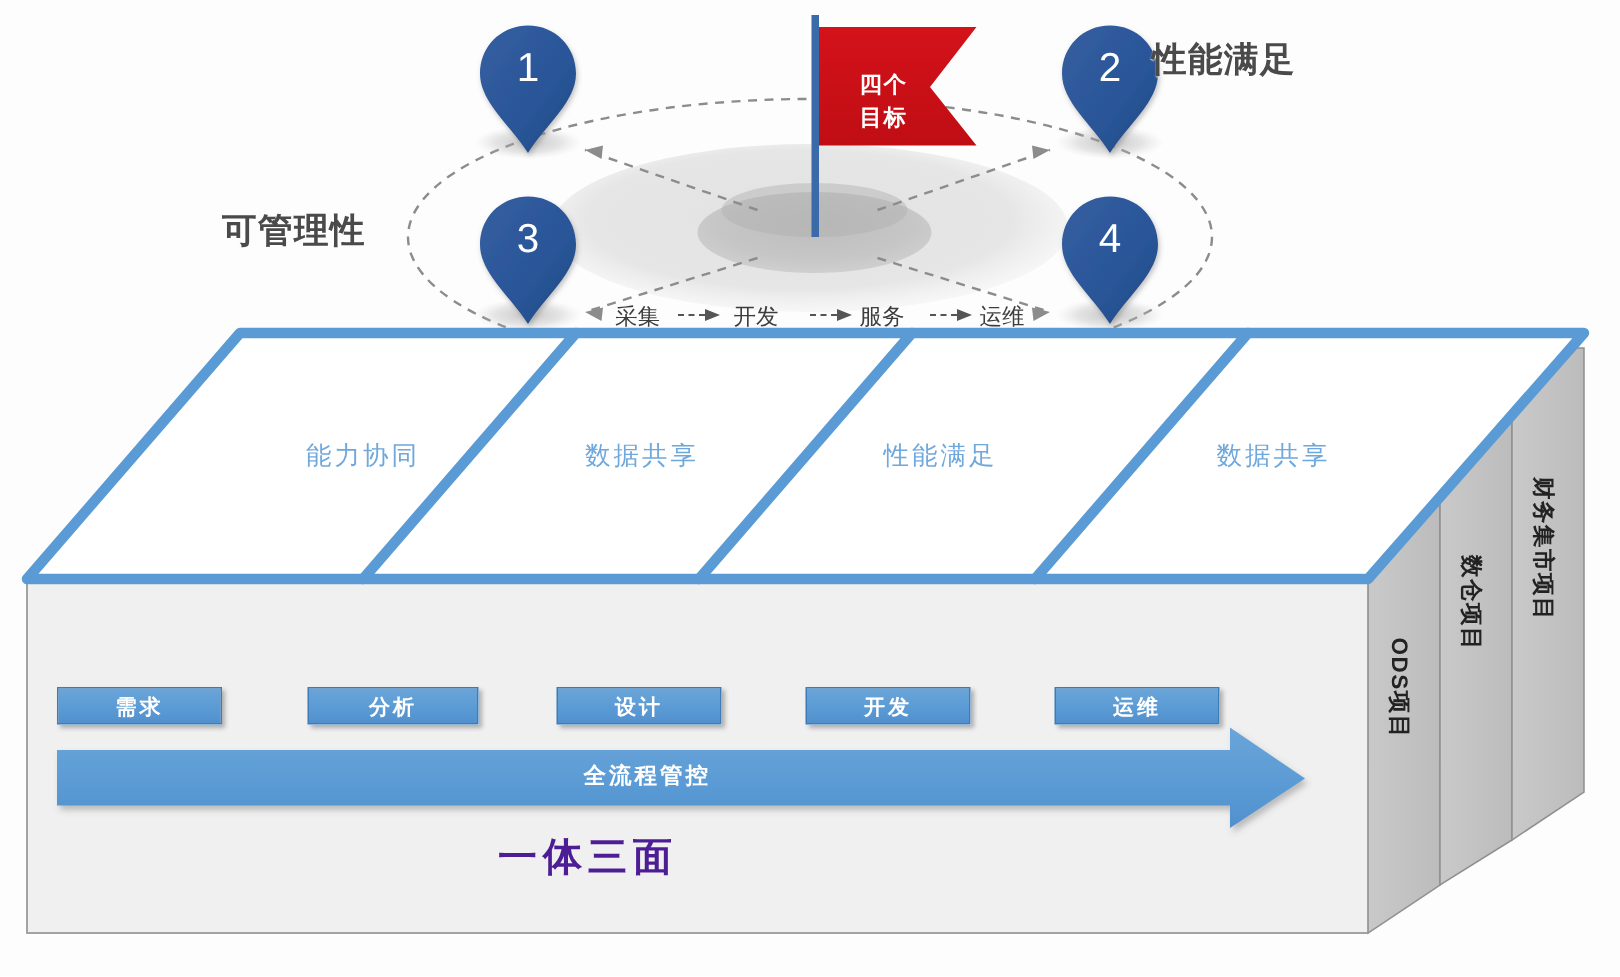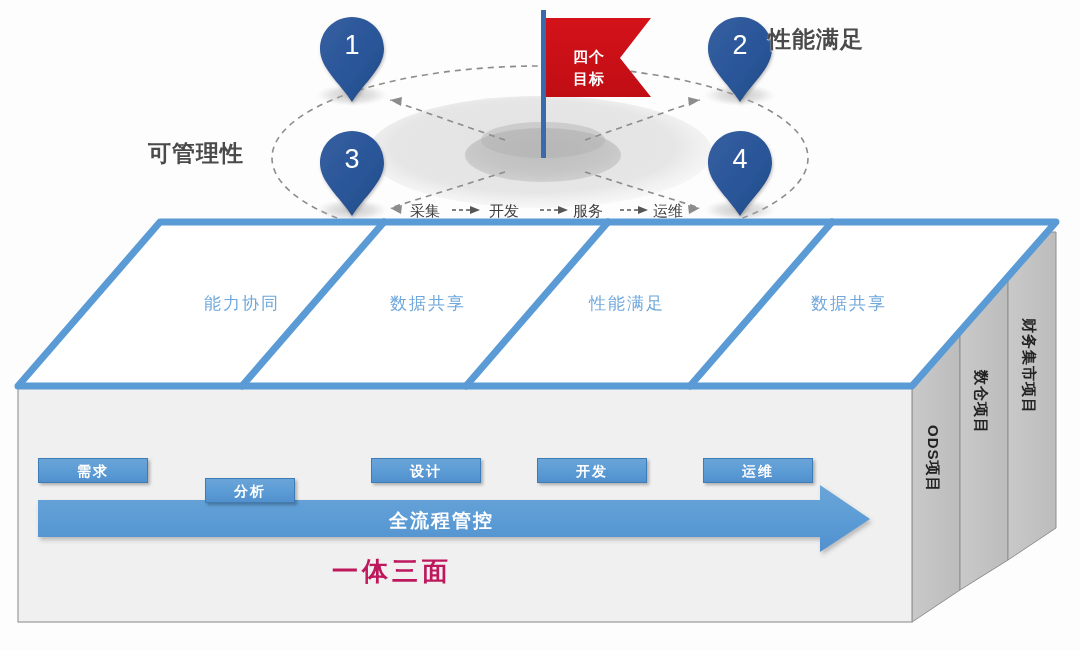--- a/index.html
+++ b/index.html
@@ -90,31 +90,31 @@
     font-size:14px;
     font-weight:bold;
     letter-spacing:2px;
     box-shadow:2px 2px 3px rgba(0,0,0,.28);
     box-sizing:border-box;
   }
 
   .arrow-text{
     position:absolute;
     color:#ffffff;
-    font-size:19px;
+    font-size:15px;
     font-weight:bold;
     letter-spacing:2px;
     white-space:nowrap;
   }
 
   .bottom-title{
     position:absolute;
     font-size:26px;
     font-weight:bold;
-    color:#be185d;
+    color:#4c1d95;
     letter-spacing:4px;
     white-space:nowrap;
   }
 </style>
 </head>
 <body>
 
 <div id="stage">
 
   <svg class="layer" viewBox="0 0 1080 651">
@@ -253,21 +253,21 @@
   <div class="top-face-label" style="left:166px;top:292px;margin-left:38px;">能力协同</div>
   <div class="top-face-label" style="left:390px;top:292px;">数据共享</div>
   <div class="top-face-label" style="left:589px;top:292px;">性能满足</div>
   <div class="top-face-label" style="left:811px;top:292px;">数据共享</div>
 
   <div class="side-label" style="left:942px;top:425px;">ODS项目</div>
   <div class="side-label" style="left:990px;top:370px;">数仓项目</div>
   <div class="side-label" style="left:1038px;top:318px;">财务集市项目</div>
 
   <div class="stage-btn" style="left:38px;top:458px;width:110px;">需求</div>
-  <div class="stage-btn" style="left:205px;top:478px;width:90px;">分析</div>
+  <div class="stage-btn" style="left:205px;top:458px;width:114px;">分析</div>
   <div class="stage-btn" style="left:371px;top:458px;width:110px;">设计</div>
   <div class="stage-btn" style="left:537px;top:458px;width:110px;">开发</div>
   <div class="stage-btn" style="left:703px;top:458px;width:110px;">运维</div>
 
   <div class="arrow-text" style="left:389px;top:508px;">全流程管控</div>
 
   <div class="bottom-title" style="left:332px;top:554px;">一体三面</div>
 
 </div>
 

